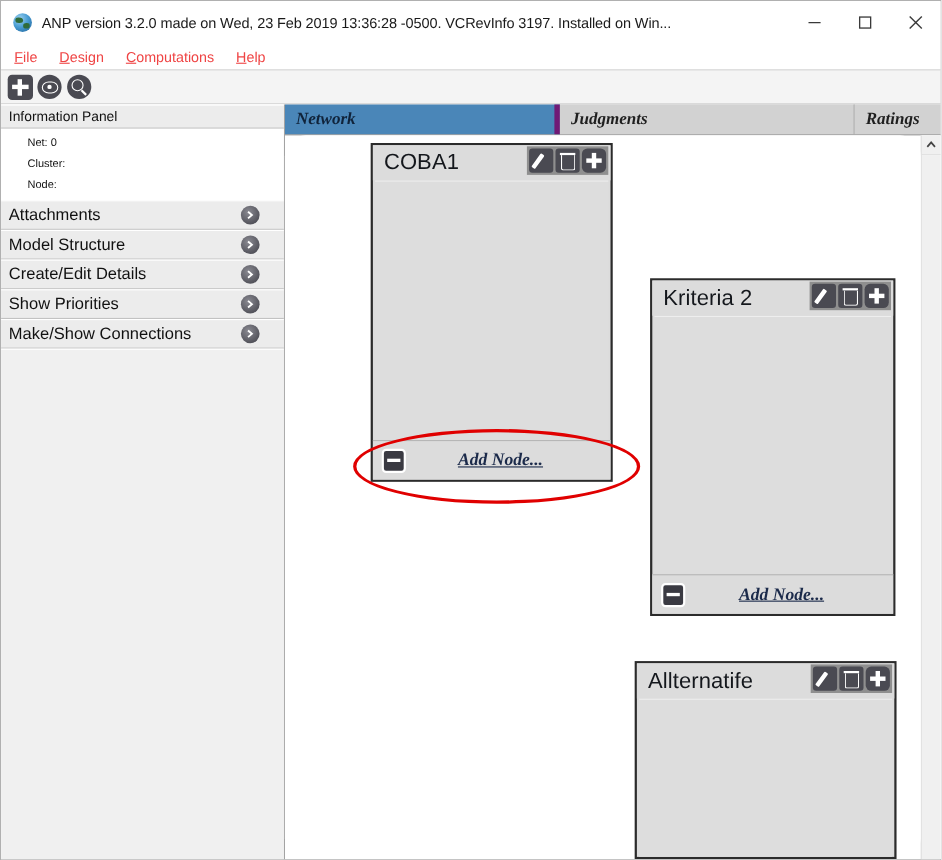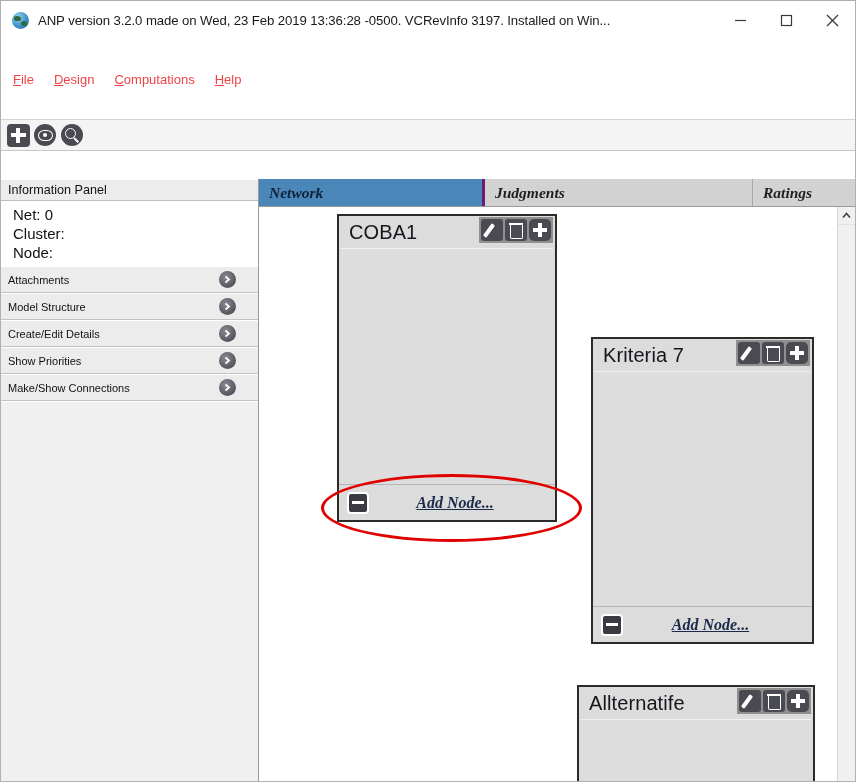--- a/index.html
+++ b/index.html
@@ -17,21 +17,20 @@
   
   .window {
     position: absolute;
     left: 0; top: 0;
     width: 856px; height: 782px;
     background: #ffffff;
     border: 1px solid #b0b0b0;
     box-sizing: border-box;
     display: flex;
     flex-direction: column;
-    gap: 28px;
   }
 
   
   .titlebar {
     height: 38px;
     background: #ffffff;
     display: flex;
     align-items: center;
     flex: 0 0 auto;
     position: relative;
@@ -201,36 +200,37 @@
     padding-left: 7px;
     font-size: 12.6px;
     color: #111111;
     box-sizing: border-box;
   }
   .info-lines {
     padding: 4px 0 4px 12px;
     background: #ffffff;
   }
   .info-line {
-    font-size: 15px;
+    font-size: 10px;
     color: #111111;
     line-height: 19px;
     white-space: nowrap;
+    margin-left: 12px;
   }
   .acc-row {
     height: 27px;
     background: #ececec;
     border-top: 1px solid #ffffff;
     border-bottom: 1px solid #c2c2c2;
     display: flex;
     align-items: center;
     justify-content: space-between;
     padding: 0 22px 0 7px;
     box-sizing: border-box;
-    font-size: 11px;
+    font-size: 15px;
     color: #111111;
   }
   .acc-arrow {
     width: 17px; height: 17px;
     border-radius: 50%;
     background: radial-gradient(circle at 40% 35%, #8a8a92 0%, #5c5c64 60%, #3f3f47 100%);
     display: flex; align-items: center; justify-content: center;
     flex: 0 0 auto;
   }
   .acc-arrow svg { display: block; }
@@ -264,21 +264,21 @@
     font-size: 15.5px;
     font-style: italic;
     font-family: "Liberation Serif", serif;
     font-weight: 600;
     color: #1f1f1f;
     background: #d2d2d2;
     border-right: 1px solid #a8a8a8;
     box-sizing: border-box;
     white-space: nowrap;
   }
-  .tab.network   { width: 226px; background: #4a86b8; color: #10233a; border-right: 3px solid #701a75;}
+  .tab.network   { width: 250px; background: #4a86b8; color: #10233a; border-right: 5px solid #701a75;}
   .tab.judgments { width: 268px; }
   .tab.ratings   { flex: 1 1 auto; border-right: none; }
 
   .canvas-wrap {
     flex: 1 1 auto;
     display: flex;
     min-height: 0;
     position: relative;
   }
   .canvas {
@@ -582,21 +582,21 @@
             </div>
             <div class="cluster-body"></div>
             <div class="cluster-foot">
               <div class="minus-btn"></div>
               <div class="add-node">Add Node...</div>
             </div>
           </div>
 
           <div class="cluster" style="left:332px; top:130px; width:223px; height:307px;">
             <div class="cluster-head">
-              <span class="cluster-title">Kriteria 7</span>
+              <span class="cluster-title">Kriteria 2</span>
               <div class="head-icons">
                 <div class="hicon pencil"></div>
                 <div class="hicon trash">
                     <div class="lid"></div>
                     <div class="can"></div>
                   </div>
                 <div class="hicon plus"></div>
               </div>
             </div>
             <div class="cluster-body"></div>

